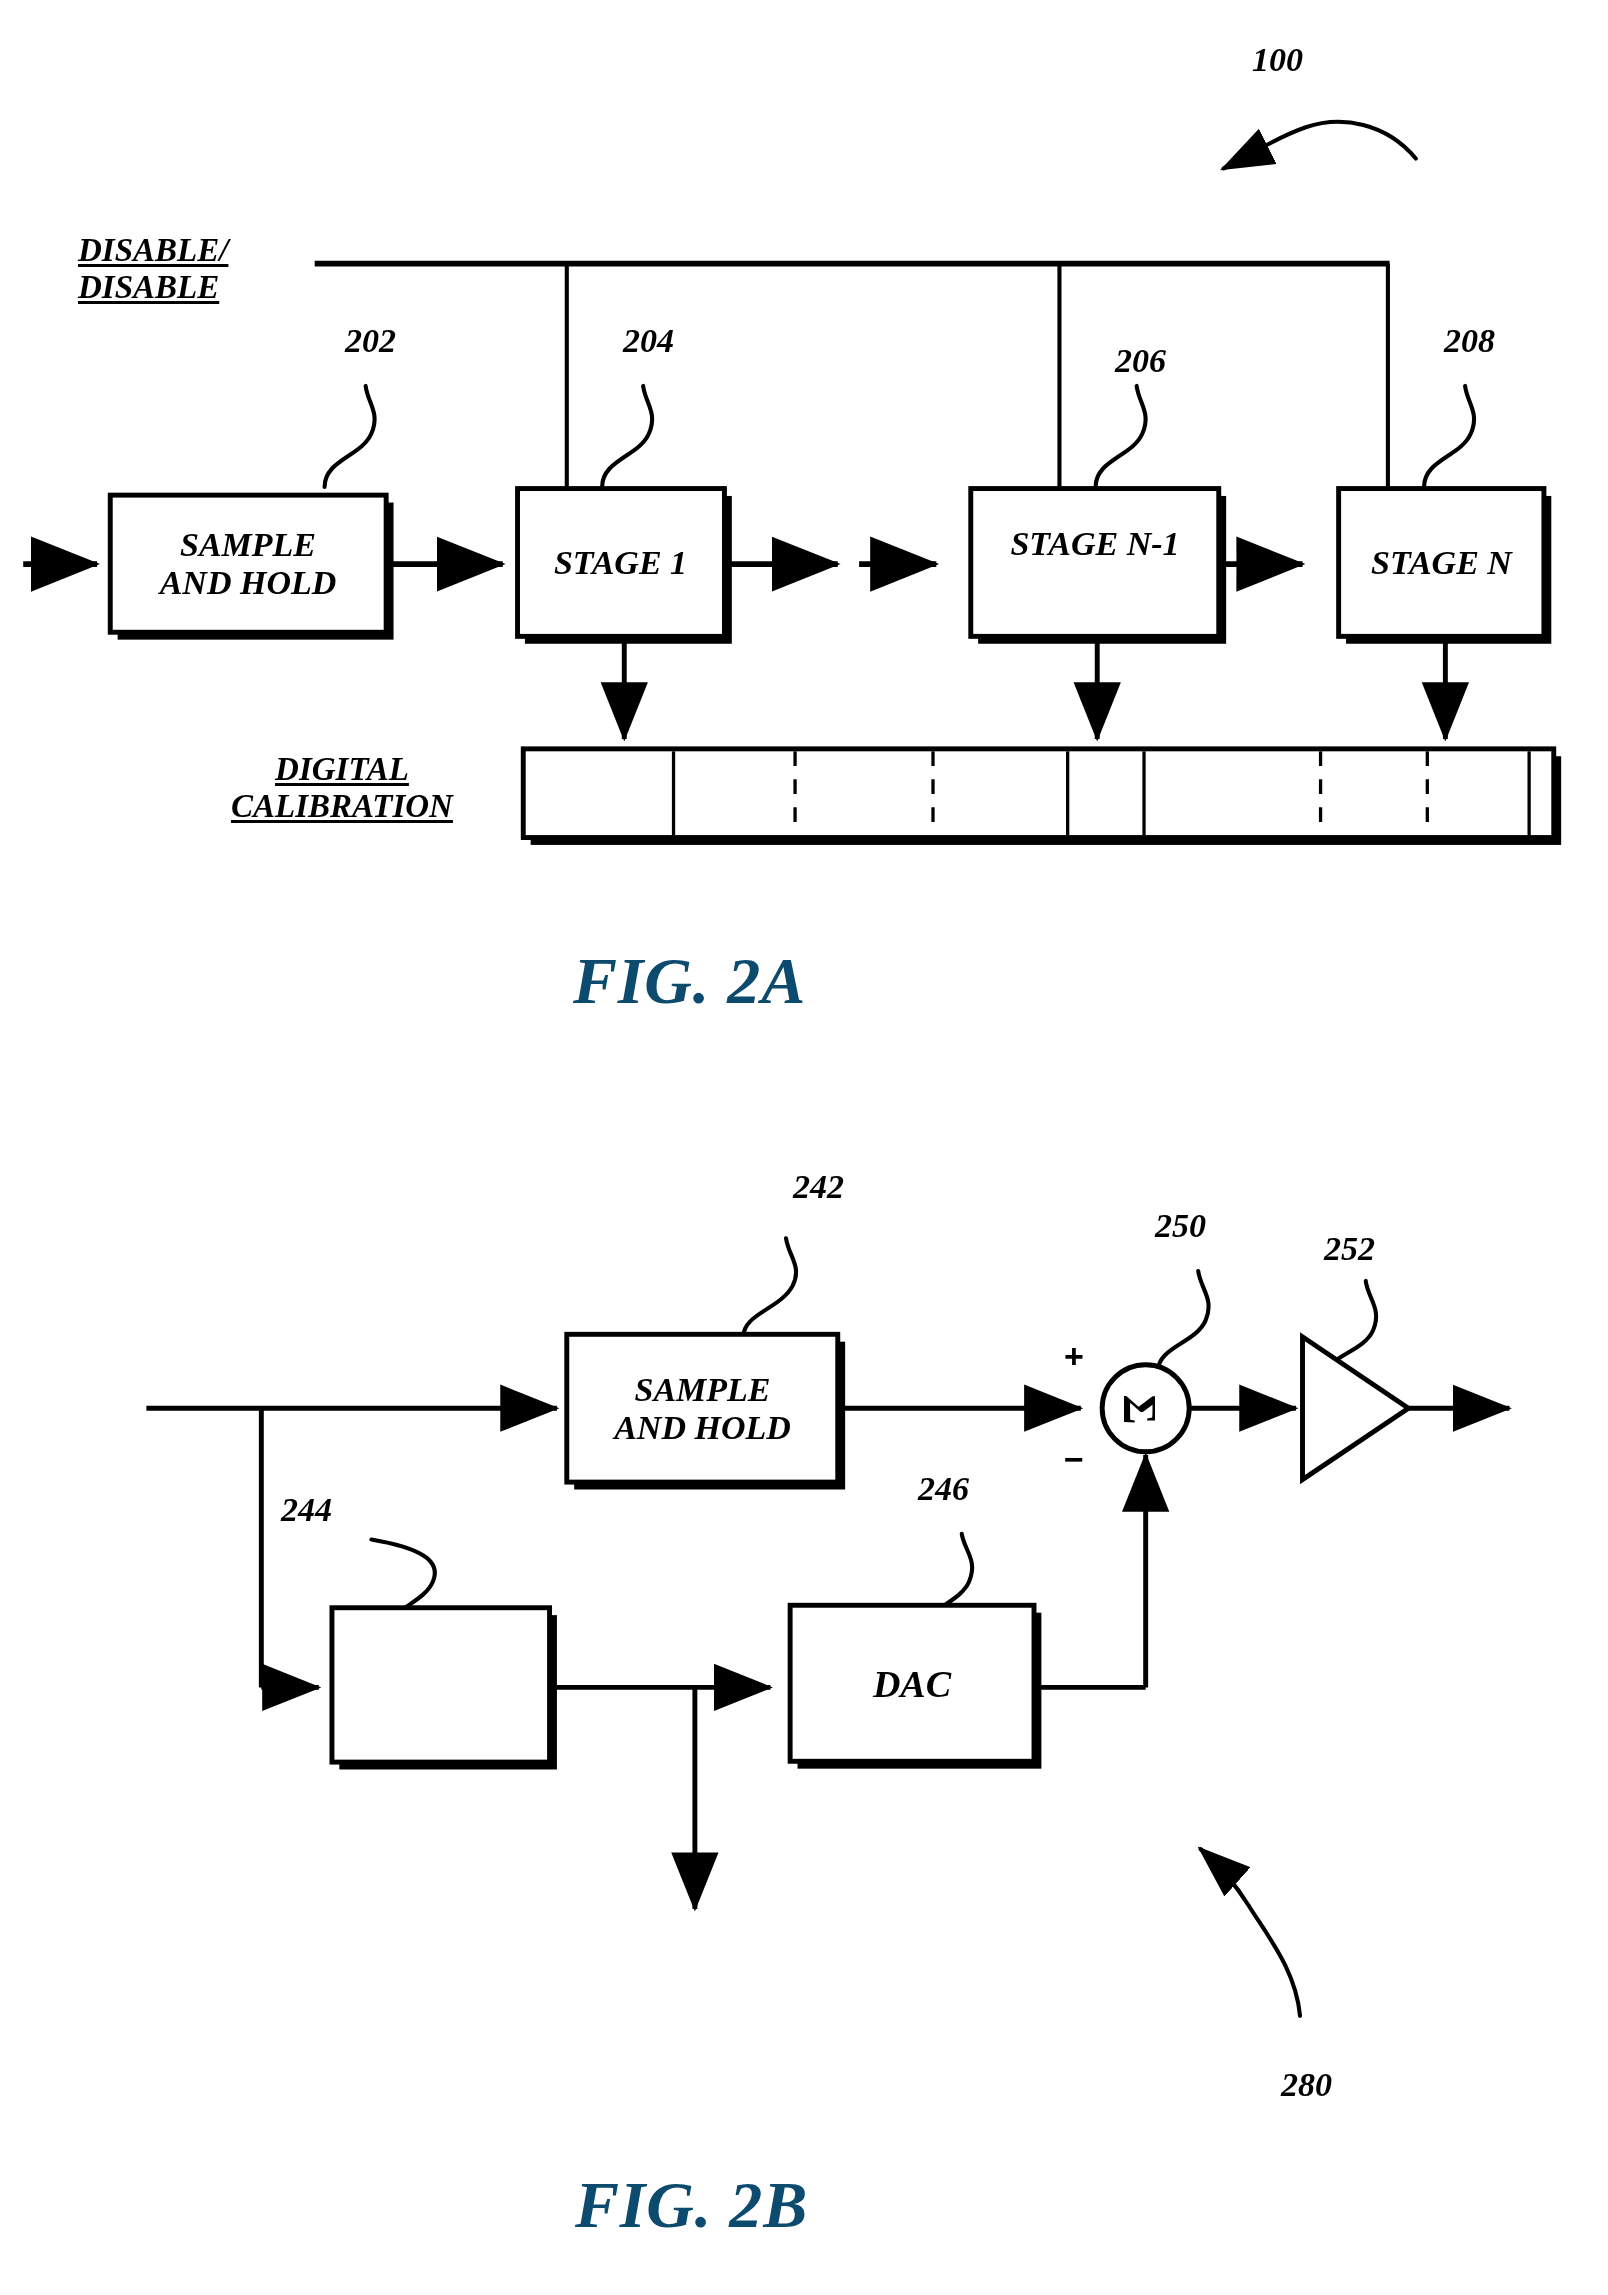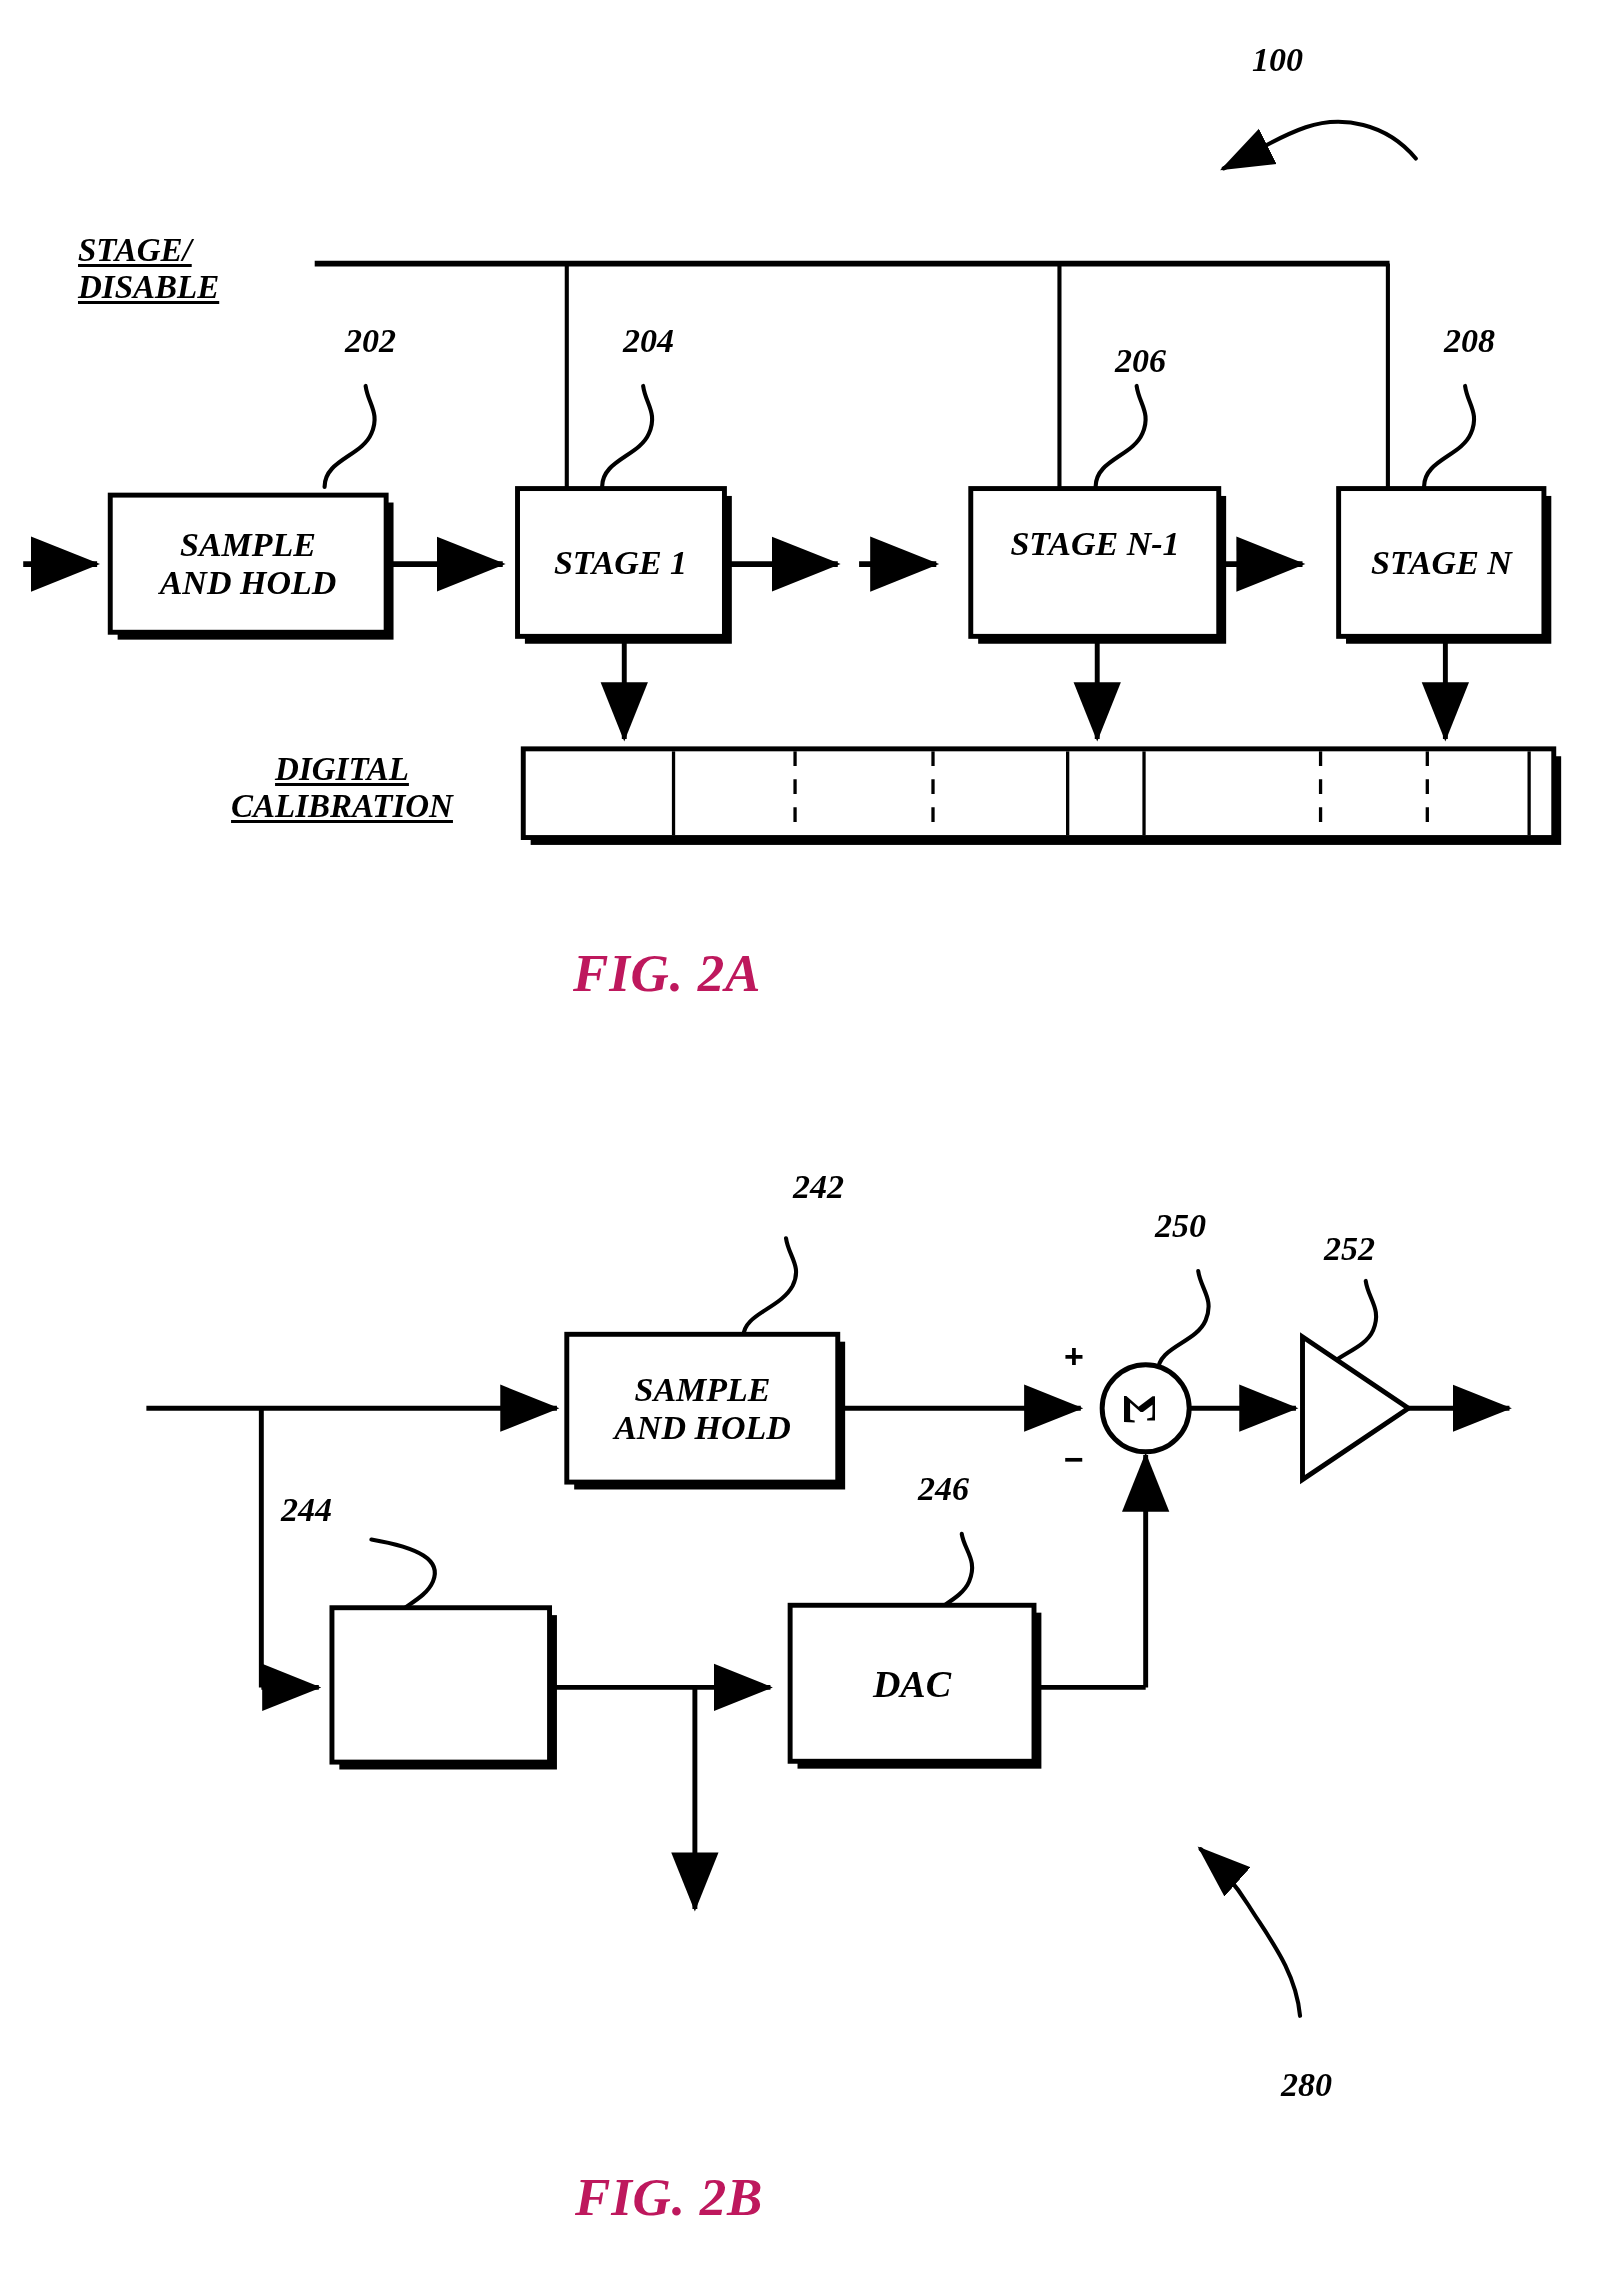--- a/index.html
+++ b/index.html
@@ -64,22 +64,22 @@
     display: block;
     text-decoration: underline;
     text-underline-offset: 3.3px;
     text-decoration-thickness: 3.3px;
   }
   .fig-caption {
     position: absolute;
     font-family: "Liberation Serif", "DejaVu Serif", serif;
     font-style: italic;
     font-weight: 700;
-    font-size: 53px;
-    color: #be185d;
+    font-size: 66px;
+    color: #0c4a6e;
     white-space: nowrap;
     letter-spacing: 0.8px;
   }
   .sign {
     position: absolute;
     font-family: "Liberation Sans", "DejaVu Sans", sans-serif;
     font-weight: 700;
     font-size: 34px;
     color: #000;
     line-height: 1;
@@ -208,21 +208,21 @@
       <rect x="962" y="1955" width="297" height="190" fill="#fff" stroke="#000" stroke-width="6"></rect>
 
       <line x1="1259" y1="2055" x2="1395" y2="2055" stroke="#000" stroke-width="6"></line>
       <line x1="1395" y1="2055" x2="1395" y2="1772" stroke="#000" stroke-width="6" marker-end="url(#arrowSolid)"></line>
     </g>
   </svg>
 
   <div class="ref-num" style="left:1252px; top:41px;">100</div>
 
   <div class="side-label" style="left:78px; top:232px; text-align:left;">
-    <span>STAGE/</span>
+    <span>DISABLE/</span>
     <span>DISABLE</span>
   </div>
 
   <div class="ref-num" style="left:345px; top:322px;">202</div>
   <div class="ref-num" style="left:623px; top:322px;">204</div>
   <div class="ref-num" style="left:1115px; top:322px;margin-top:20px;">206</div>
   <div class="ref-num" style="left:1444px; top:322px;">208</div>
 
   <div class="block-label" style="left:110px; top:495px; width:276px; height:137px; font-size:34px;">
     <div>SAMPLE</div>

